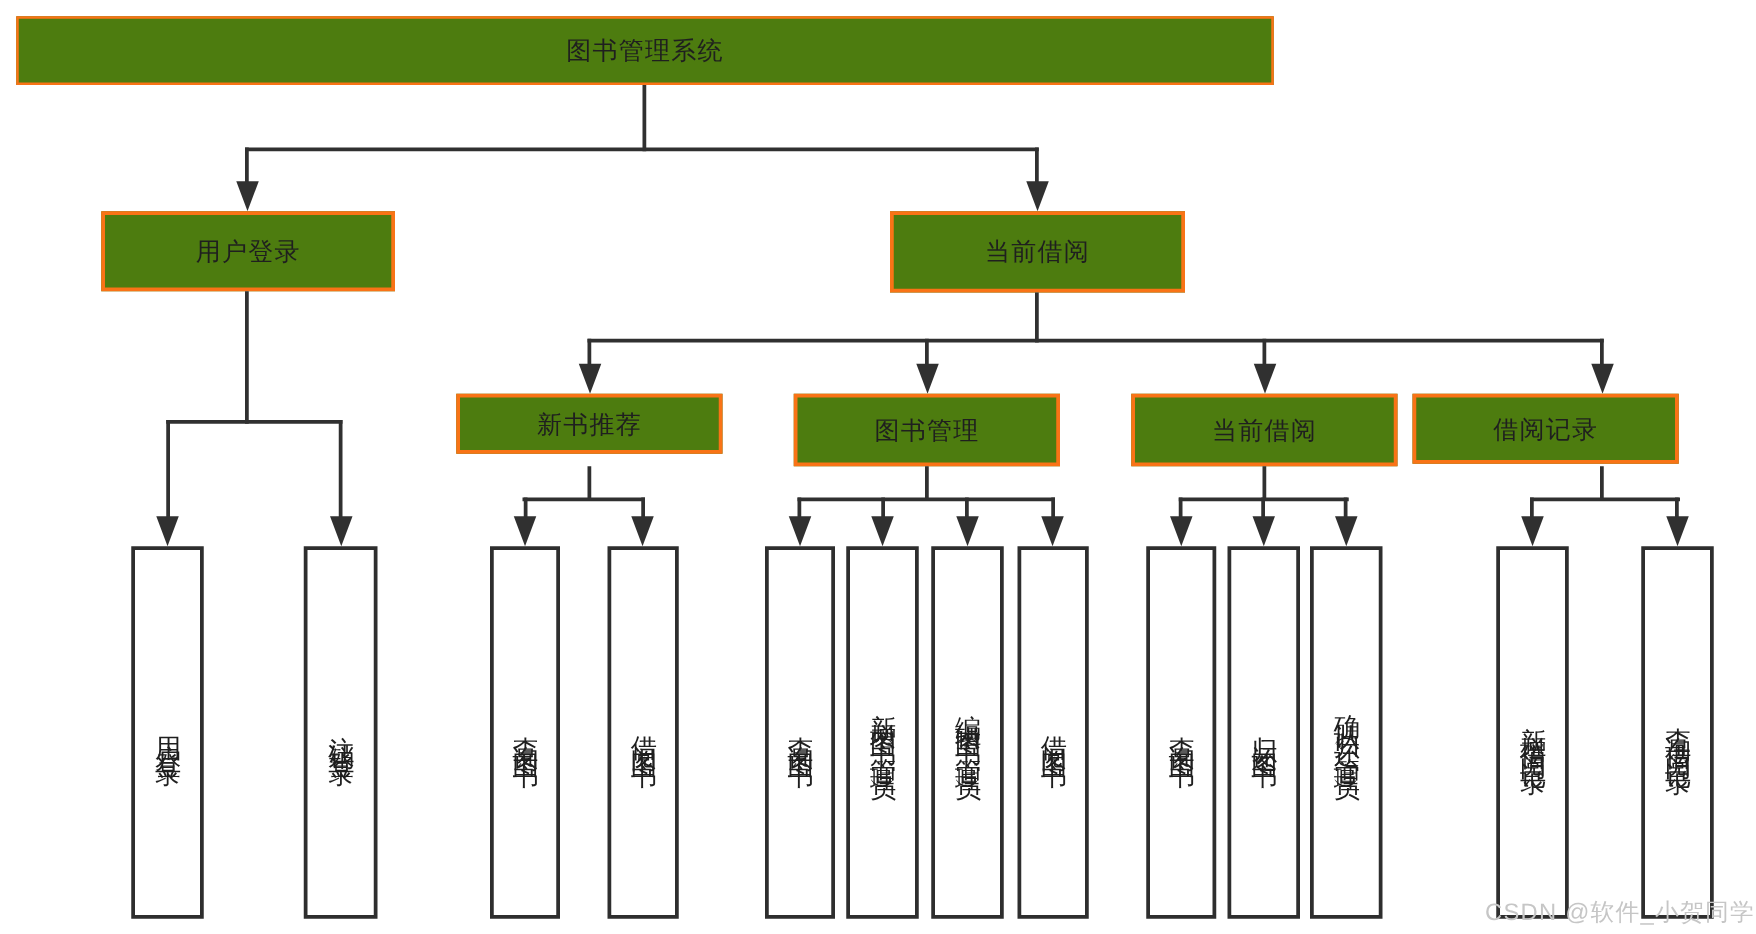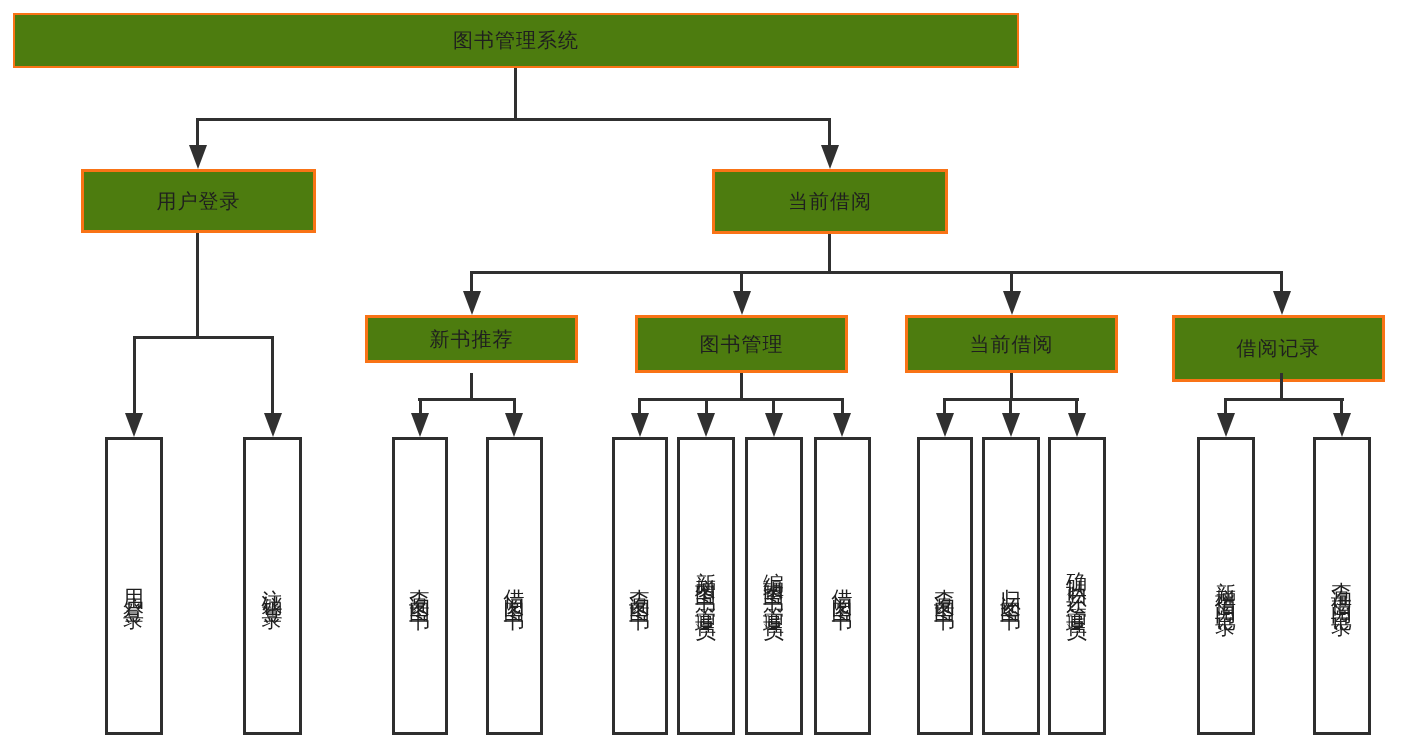--- a/index.html
+++ b/index.html
@@ -121,21 +121,21 @@
 
   <div class="hbox" style="left:365px; top:315px; width:213px; height:48px;">
     <span>新书推荐</span>
   </div>
   <div class="hbox" style="left:635px; top:315px; width:213px; height:58px;">
     <span>图书管理</span>
   </div>
   <div class="hbox" style="left:905px; top:315px; width:213px; height:58px;">
     <span>当前借阅</span>
   </div>
-  <div class="hbox" style="left:1172px; top:315px; width:213px; height:67px;">
+  <div class="hbox" style="left:1130px; top:315px; width:213px; height:56px;">
     <span>借阅记录</span>
   </div>
 
   <div class="ln" style="left:470px; top:373px; width:3px; height:27px;"></div>
   <div class="ln" style="left:418px; top:398px; width:98px; height:3px;"></div>
   <div class="ln" style="left:419px; top:398px; width:3px; height:17px;"></div>
   <div class="arrow" style="left:411px; top:413px;"></div>
   <div class="ln" style="left:513px; top:398px; width:3px; height:17px;"></div>
   <div class="arrow" style="left:505px; top:413px;"></div>
 
@@ -203,14 +203,15 @@
     <span class="vtext">确认归还（管理员）</span>
   </div>
 
   <div class="leaf" style="left:1197px; width:58px;">
     <span class="vtext">新增借阅记录</span>
   </div>
   <div class="leaf" style="left:1313px; width:58px;">
     <span class="vtext">查询借阅记录</span>
   </div>
 
+  <div class="watermark">CSDN @软件_小贺同学</div>
 
 </div>
 
 </body></html>

